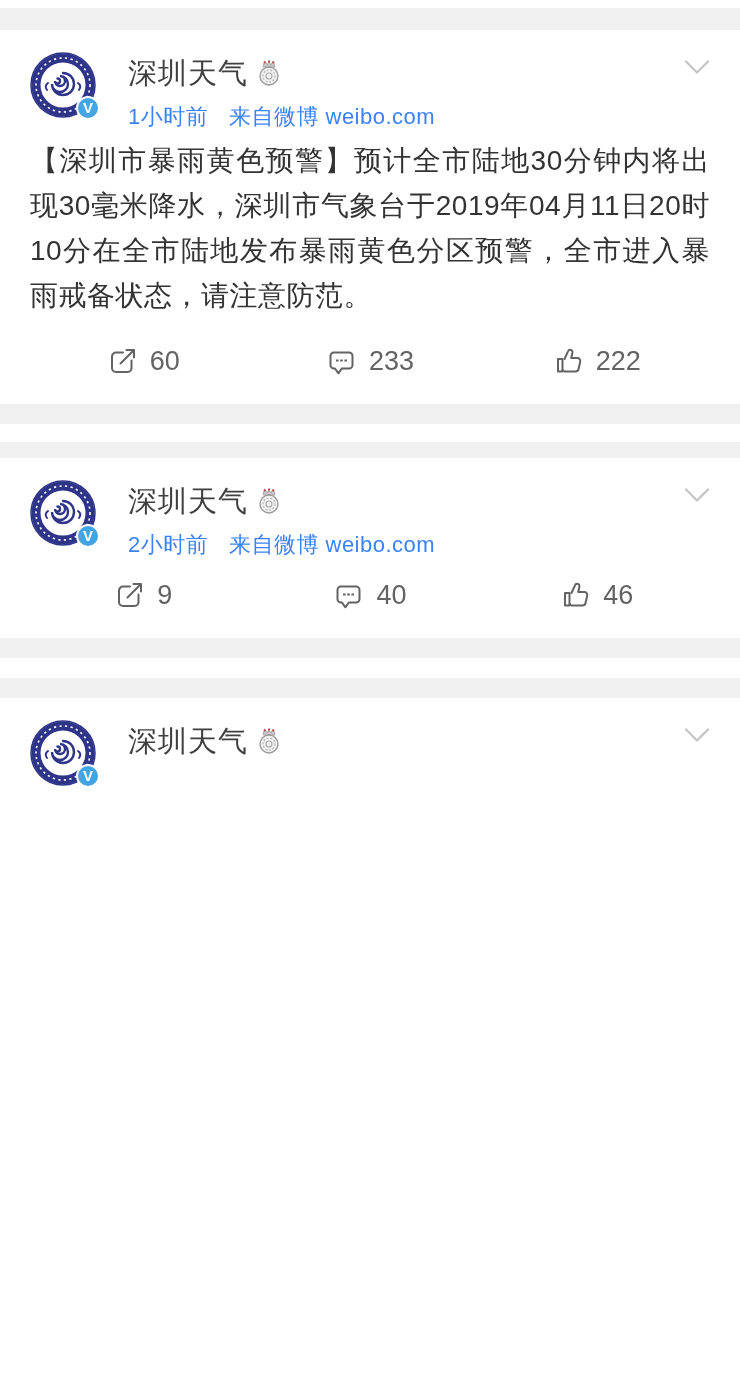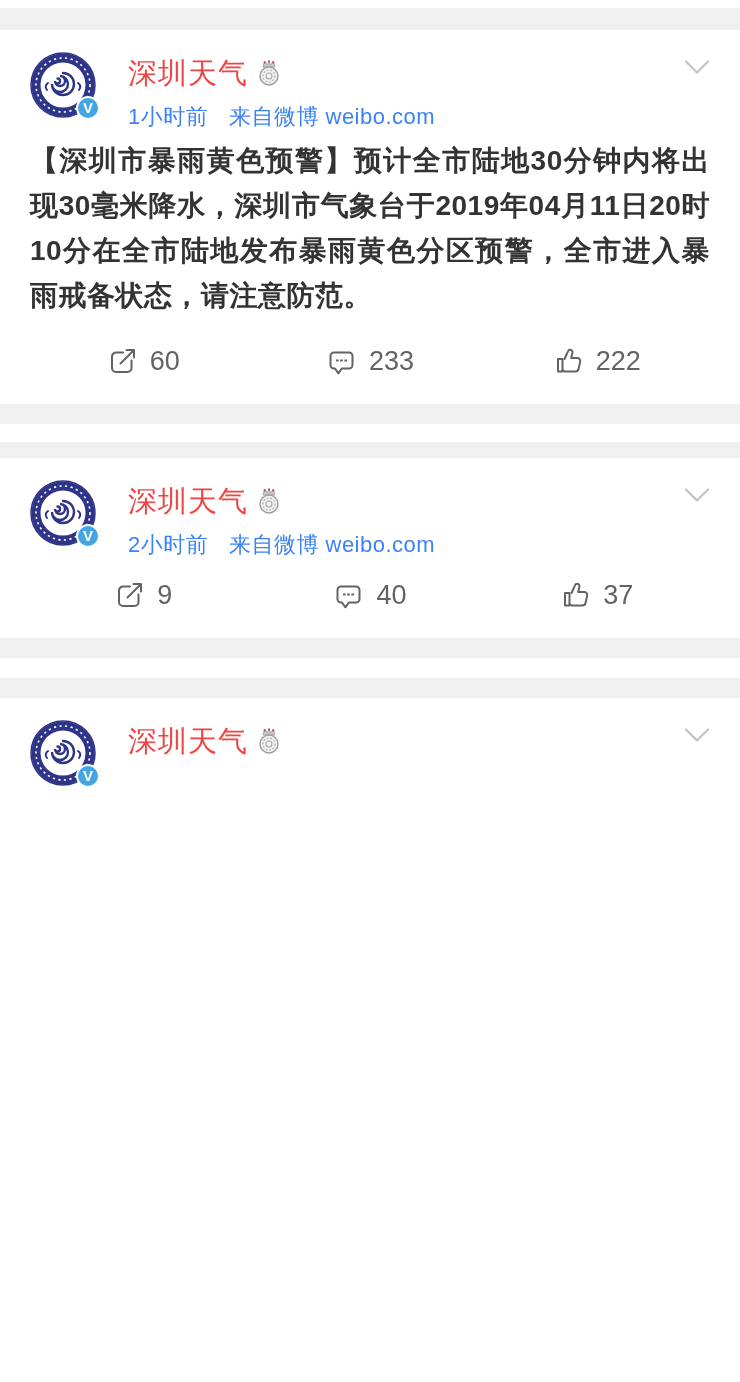--- a/index.html
+++ b/index.html
@@ -48,21 +48,21 @@
     color: #ffffff;
     font-size: 15px;
     font-weight: bold;
     line-height: 20px;
     text-align: center;
   }
   .author-block { margin-left: 32px; padding-top: 2px; }
   .author-row { display: flex; align-items: center; }
   .author-name {
     font-size: 29px;
-    color: #ef4444;
+    color: #404040;
     letter-spacing: 1px;
   }
   .medal-icon { margin-left: 8px; margin-top: -4px; }
   .meta-row {
     margin-top: 8px;
     font-size: 22px;
     color: #3b82f6;
     letter-spacing: 0.5px;
   }
   .meta-row span + span { margin-left: 14px; }
@@ -74,21 +74,20 @@
     height: 18px;
   }
   .post-text {
     margin-top: 14px;
     font-size: 28px;
     line-height: 45px;
     color: #333333;
     letter-spacing: 0.5px;
     text-align: justify;
     text-justify: inter-ideograph;
-    font-weight: bold;
   }
   .action-bar {
     display: flex;
     margin-top: 8px;
     padding: 8px 0 8px 0;
   }
   .action-item {
     flex: 1 1 33.33%;
     display: flex;
     align-items: center;
@@ -230,21 +229,21 @@
     <div class="action-item">
       <svg width="31" height="30" viewBox="0 0 31 30">
           <use href="#comment-glyph"></use>
         </svg>
       <span>40</span>
     </div>
     <div class="action-item">
       <svg width="31" height="30" viewBox="0 0 31 30">
           <use href="#like-glyph"></use>
         </svg>
-      <span>37</span>
+      <span>46</span>
     </div>
   </div>
 </div>
 
 <div class="sep sep-gray h20"></div>
 <div class="sep sep-white h20"></div>
 <div class="sep sep-gray h20"></div>
 
 <div class="card">
   <div class="card-header">

